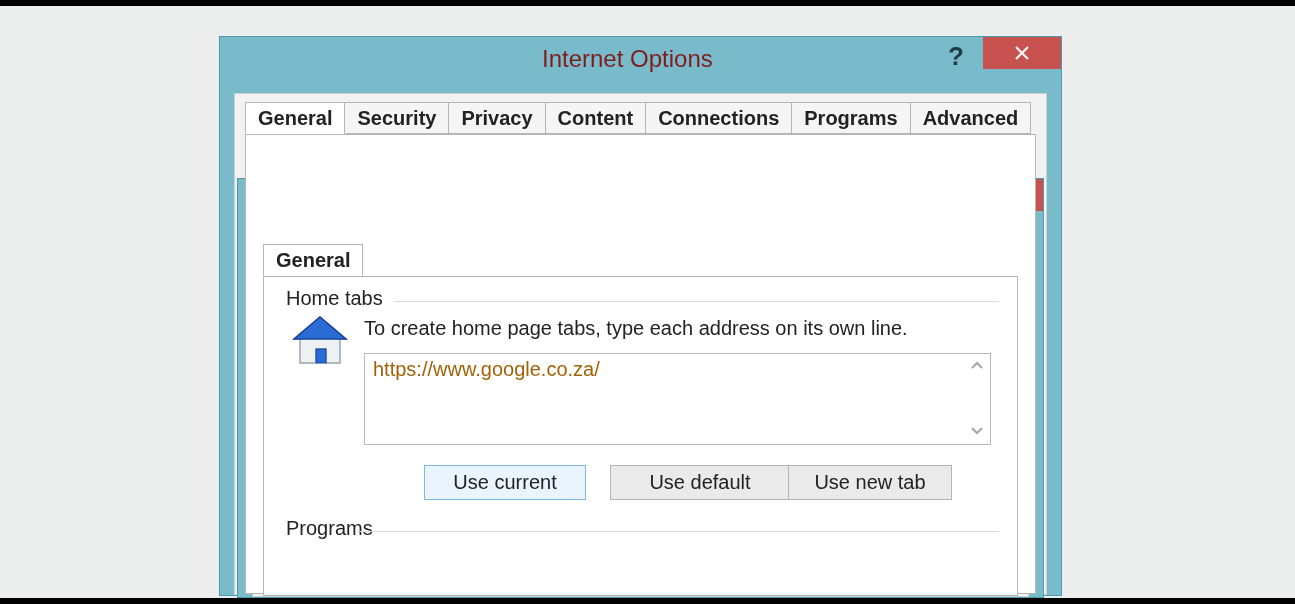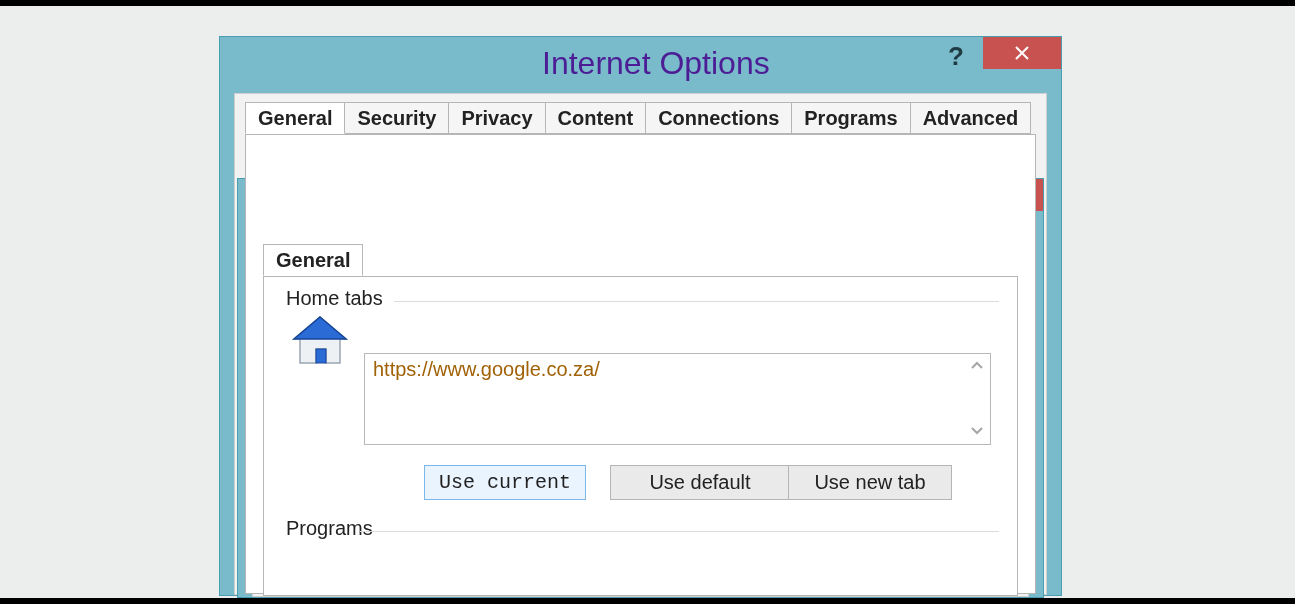--- a/index.html
+++ b/index.html
@@ -3,21 +3,21 @@
 <meta charset="utf-8">
 <style>
   html,body{margin:0;padding:0;width:1295px;height:604px;background:#eceded;font-family:"Segoe UI",Arial,sans-serif;overflow:hidden;}
   .stage{position:relative;width:1295px;height:604px;}
   .blackbar-top{position:absolute;left:0;top:0;width:1295px;height:6px;background:#000;}
   .blackbar-bottom{position:absolute;left:0;bottom:0;width:1295px;height:6px;background:#000;}
   .win{position:absolute;background:#79bbca;border:1px solid #4a9eb1;box-sizing:border-box;}
   .win-back{left:219px;top:36px;width:843px;height:560px;}
   .win-front{left:237px;top:178px;width:807px;height:420px;}
   .titlebar{height:46px;position:relative;background:#79bbca;}
-  .title-text{position:absolute;top:8px;font-size:32px;color:#4c1d95;white-space:nowrap;}
+  .title-text{position:absolute;top:8px;font-size:24px;color:#7f1d1d;white-space:nowrap;}
   .win-back .title-text{left:322px;}
   .win-front .title-text{left:288px;}
   .help-btn{position:absolute;top:4px;width:30px;height:30px;font-size:26px;font-weight:600;color:#1f3c44;text-align:center;line-height:30px;cursor:pointer;}
   .win-back .help-btn{right:90px;}
   .win-front .help-btn{right:92px;}
   .close-btn{position:absolute;top:0;right:0;width:78px;height:32px;background:#c8524f;color:#fff;text-align:center;font-size:18px;cursor:pointer;display:flex;align-items:center;justify-content:center;}
   .close-btn svg{display:block;}
   .client{position:absolute;left:14px;right:14px;top:56px;bottom:0;background:#f2f2f2;border:1px solid #cfcfcf;box-sizing:border-box;}
   .tabrow{position:absolute;left:10px;top:8px;right:10px;height:34px;}
   .tab{float:left;height:32px;border:1px solid #b6b6b6;background:#fff;font-size:20px;color:#222;padding:0 12px;line-height:31px;box-sizing:border-box;cursor:pointer;font-weight:bold;}
@@ -28,21 +28,21 @@
   .group-label{position:absolute;font-size:20px;color:#222;background:#fff;padding:0 4px;}
   .group-line{position:absolute;height:1px;background:#dcdcdc;}
   .homeicon{position:absolute;}
   .hintline{position:absolute;font-size:20px;color:#222;}
   .textarea-wrap{position:absolute;border:1px solid #b8b8b8;background:#fff;box-sizing:border-box;}
   .textarea-content{position:absolute;left:8px;top:4px;right:30px;font-size:20px;color:#a16207;}
   .scroll-up,.scroll-down{position:absolute;right:2px;width:22px;height:22px;color:#b0b0b0;font-size:16px;text-align:center;line-height:22px;cursor:pointer;}
   .scroll-up{top:2px;}
   .scroll-down{bottom:2px;}
   .btn{position:absolute;height:35px;border:1px solid #b5b5b5;background:#eaeaea;font-size:20px;color:#222;text-align:center;line-height:33px;box-sizing:border-box;cursor:pointer;}
-  .btn.hl{background:#eaf4ff;border:1px solid #7cb7e8;font-family:Liberation Mono, monospace;}
+  .btn.hl{background:#eaf4ff;border:1px solid #7cb7e8;}
 </style>
 </head>
 <body>
 
 <div class="stage">
   <div class="blackbar-top"></div>
   <div class="blackbar-bottom"></div>
 
   <div class="win win-back">
     <div class="titlebar">
@@ -92,20 +92,21 @@
         <div class="group-line" style="left:130px;top:24px;right:18px;"></div>
 
         <div class="homeicon" style="left:26px;top:38px;width:60px;height:52px;">
           <svg width="60" height="52" viewBox="0 0 60 52">
             <polygon points="30,2 56,24 50,24 50,48 36,48 36,34 26,34 26,48 10,48 10,24 4,24" fill="#eef1f4" stroke="#9aa6b2" stroke-width="1.5"></polygon>
             <polygon points="30,2 56,24 4,24" fill="#2a6bd6" stroke="#17459a" stroke-width="1.5"></polygon>
             <rect x="26" y="34" width="10" height="14" fill="#2a6bd6" stroke="#17459a"></rect>
           </svg>
         </div>
 
+        <div class="hintline" style="left:100px;top:40px;">To create home page tabs, type each address on its own line.</div>
 
         <div class="textarea-wrap" style="left:100px;top:76px;right:26px;height:92px;">
           <div class="textarea-content">https://www.google.co.za/</div>
           <div class="scroll-up">
             <svg width="12" height="12" viewBox="0 0 12 12">
                 <path d="M1 8 L6 3 L11 8" fill="none" stroke="#a6a6a6" stroke-width="2"></path>
               </svg>
           </div>
           <div class="scroll-down">
             <svg width="12" height="12" viewBox="0 0 12 12">

